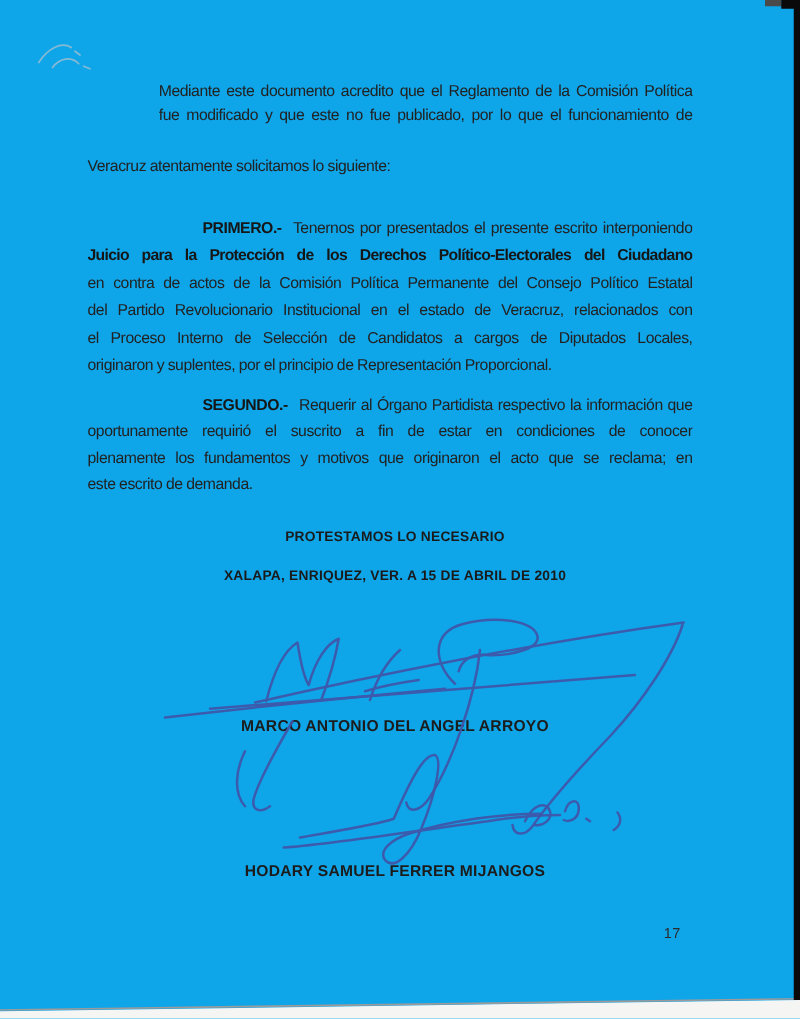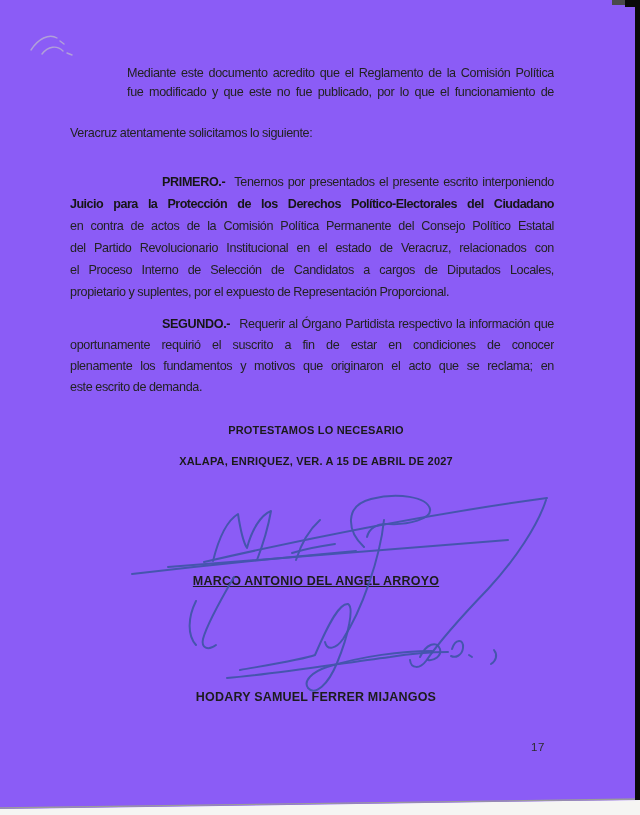--- a/index.html
+++ b/index.html
@@ -1,18 +1,18 @@
 <!DOCTYPE html>
 <html><head>
 <meta charset="utf-8">
 <style>
   html,body{margin:0;padding:0;background:#ffffff;}
   .page{
     position:relative; width:640px; height:815px; overflow:hidden;
-    background:#8b5cf6; font-family:"Liberation Sans", sans-serif; color:#212121;
+    background:#0ea5e9; font-family:"Liberation Sans", sans-serif; color:#212121;
   }
   
   .para{position:absolute; left:70px; width:484px; font-size:12.6px;
         letter-spacing:-0.35px; word-spacing:-0.3px; color:#222;}
   .p1{left:127px; width:427px; top:64px;}
   .p2{top:124px;}
   .p3{top:171px;}
   .p4{top:314px;}
   .ln{overflow:hidden;}
   .p1 .ln,.p2 .ln{height:19px; line-height:19px;}
@@ -23,21 +23,21 @@
   .b{font-weight:bold; color:#161616;}
   .lead{margin-right:9px;margin-left:40px;}
   .bline{font-weight:bold; letter-spacing:-0.55px; color:#161616;}
   
   .cline{position:absolute; left:70px; width:492px; text-align:center;
          font-weight:bold; font-size:11px; letter-spacing:0.2px; color:#1a1a1a;}
   .protest{top:424px;}
   .dateline{top:455px;}
   .sig-name{position:absolute; left:70px; width:492px; text-align:center;
             font-weight:bold; font-size:12.5px; letter-spacing:0.2px; color:#1c1c1c;}
-  .name1{top:574px;text-decoration:underline;}
+  .name1{top:574px;}
   .name2{top:690px;}
   .pagenum{position:absolute; left:531px; top:741px; font-size:11.5px;
            letter-spacing:0.5px; color:#2b2b2b;}
   
   .ink-overlay{position:absolute; left:0; top:0; pointer-events:none;}
   .edge-right{position:absolute; right:0; top:0; width:5px; height:800px; background:#0a0a0a;}
   .edge-notch-a{position:absolute; left:612px; top:0; width:13px; height:5px; background:#4a4a4a;}
   .edge-notch-b{position:absolute; left:625px; top:0; width:11px; height:7px; background:#0a0a0a;}
 </style>
 </head>
@@ -55,34 +55,34 @@
   </div>
 
   <div class="para p3">
     <div class="ln j ind">
       <span class="b lead">PRIMERO.-</span><span>Tenernos por presentados el presente escrito interponiendo</span>
     </div>
     <div class="ln j bline">Juicio para la Protección de los Derechos Político-Electorales del Ciudadano</div>
     <div class="ln j">en contra de actos de la Comisión Política Permanente del Consejo Político Estatal</div>
     <div class="ln j">del Partido Revolucionario Institucional en el estado de Veracruz, relacionados con</div>
     <div class="ln j">el Proceso Interno de Selección de Candidatos a cargos de Diputados Locales,</div>
-    <div class="ln">propietario y suplentes, por el expuesto de Representación Proporcional.</div>
+    <div class="ln">originaron y suplentes, por el principio de Representación Proporcional.</div>
   </div>
 
   <div class="para p4">
     <div class="ln j ind">
       <span class="b lead">SEGUNDO.-</span><span>Requerir al Órgano Partidista respectivo la información que</span>
     </div>
     <div class="ln j">oportunamente requirió el suscrito a fin de estar en condiciones de conocer</div>
     <div class="ln j">plenamente los fundamentos y motivos que originaron el acto que se reclama; en</div>
     <div class="ln">este escrito de demanda.</div>
   </div>
 
   <div class="cline protest">PROTESTAMOS LO NECESARIO</div>
-  <div class="cline dateline">XALAPA, ENRIQUEZ, VER. A 15 DE ABRIL DE 2027</div>
+  <div class="cline dateline">XALAPA, ENRIQUEZ, VER. A 15 DE ABRIL DE 2010</div>
 
   <div class="sig-name name1">MARCO ANTONIO DEL ANGEL ARROYO</div>
   <div class="sig-name name2">HODARY SAMUEL FERRER MIJANGOS</div>
 
   <div class="pagenum">17</div>
 
   <svg class="ink-overlay" width="640" height="815" viewBox="0 0 640 815">
 
     <g stroke="#c5c5c9" stroke-width="1.4" fill="none" stroke-linecap="round" opacity="0.65">
       <path d="M31 50 C 38 39, 49 33, 57 38"></path>

